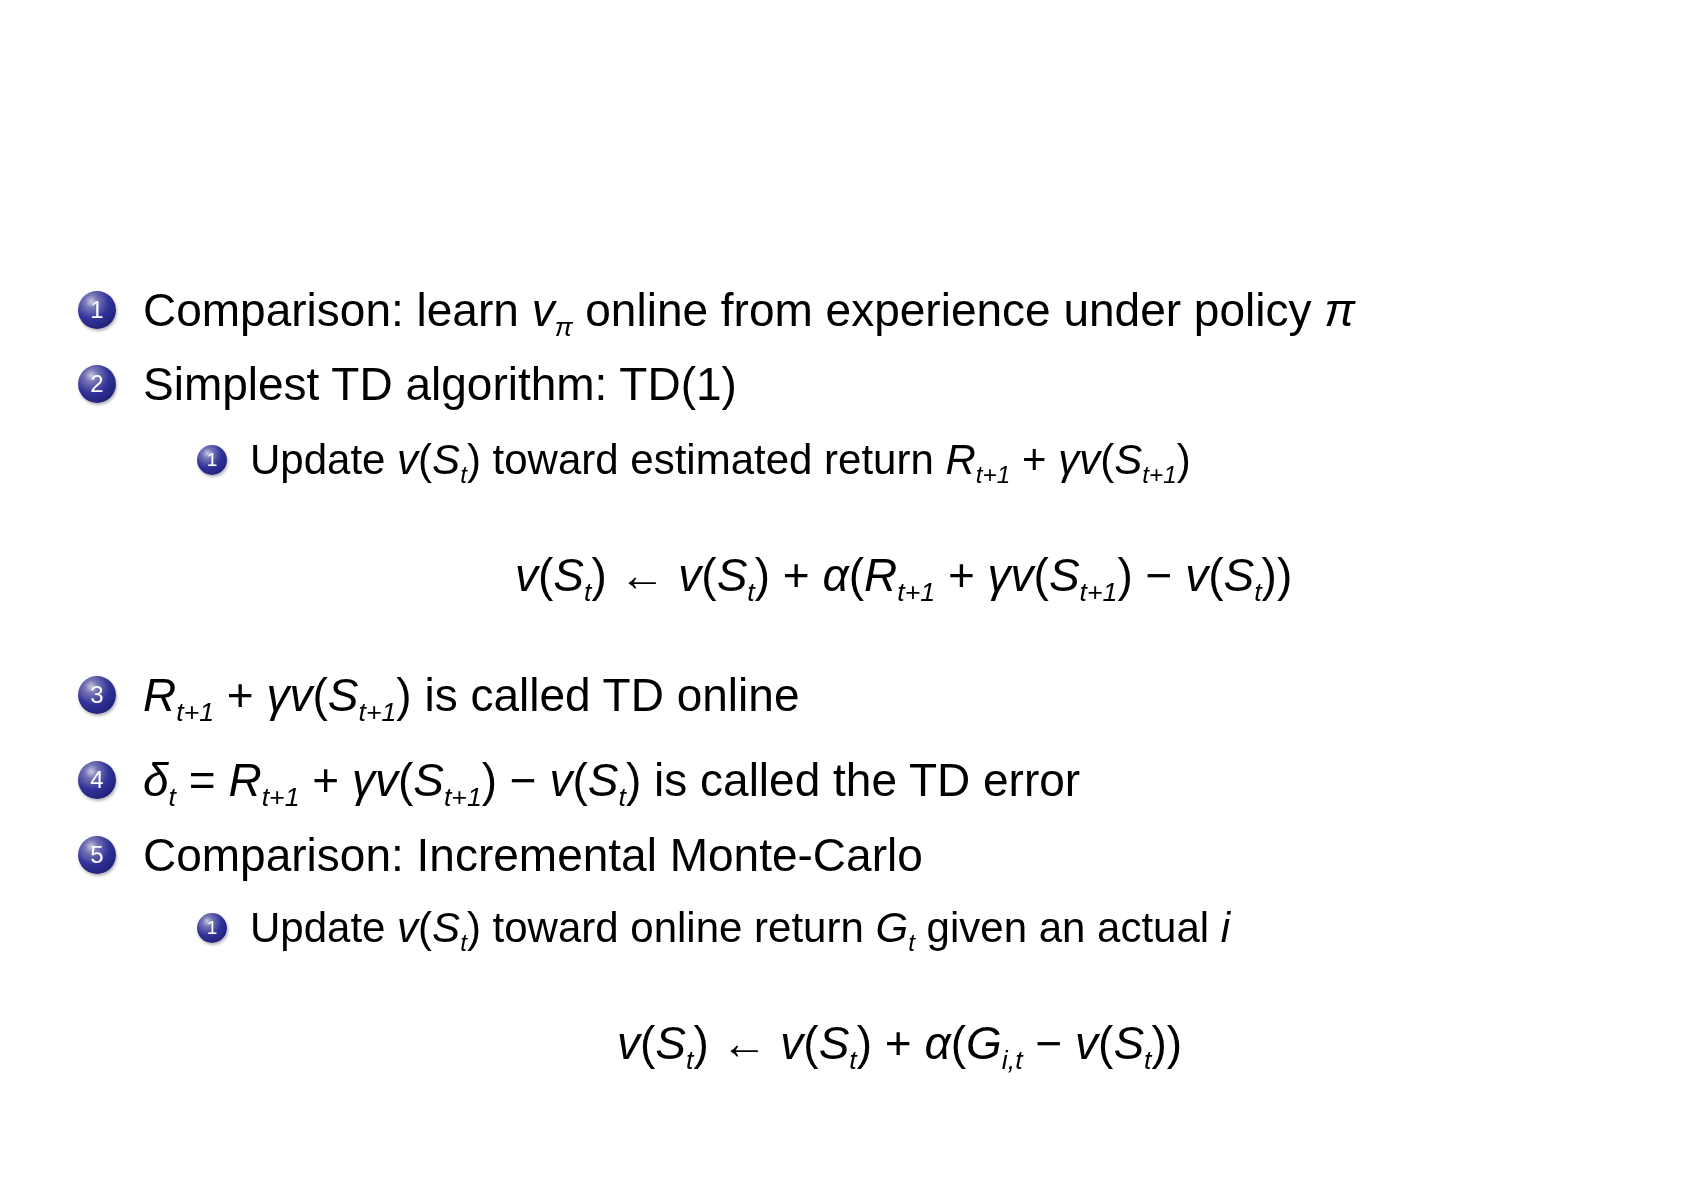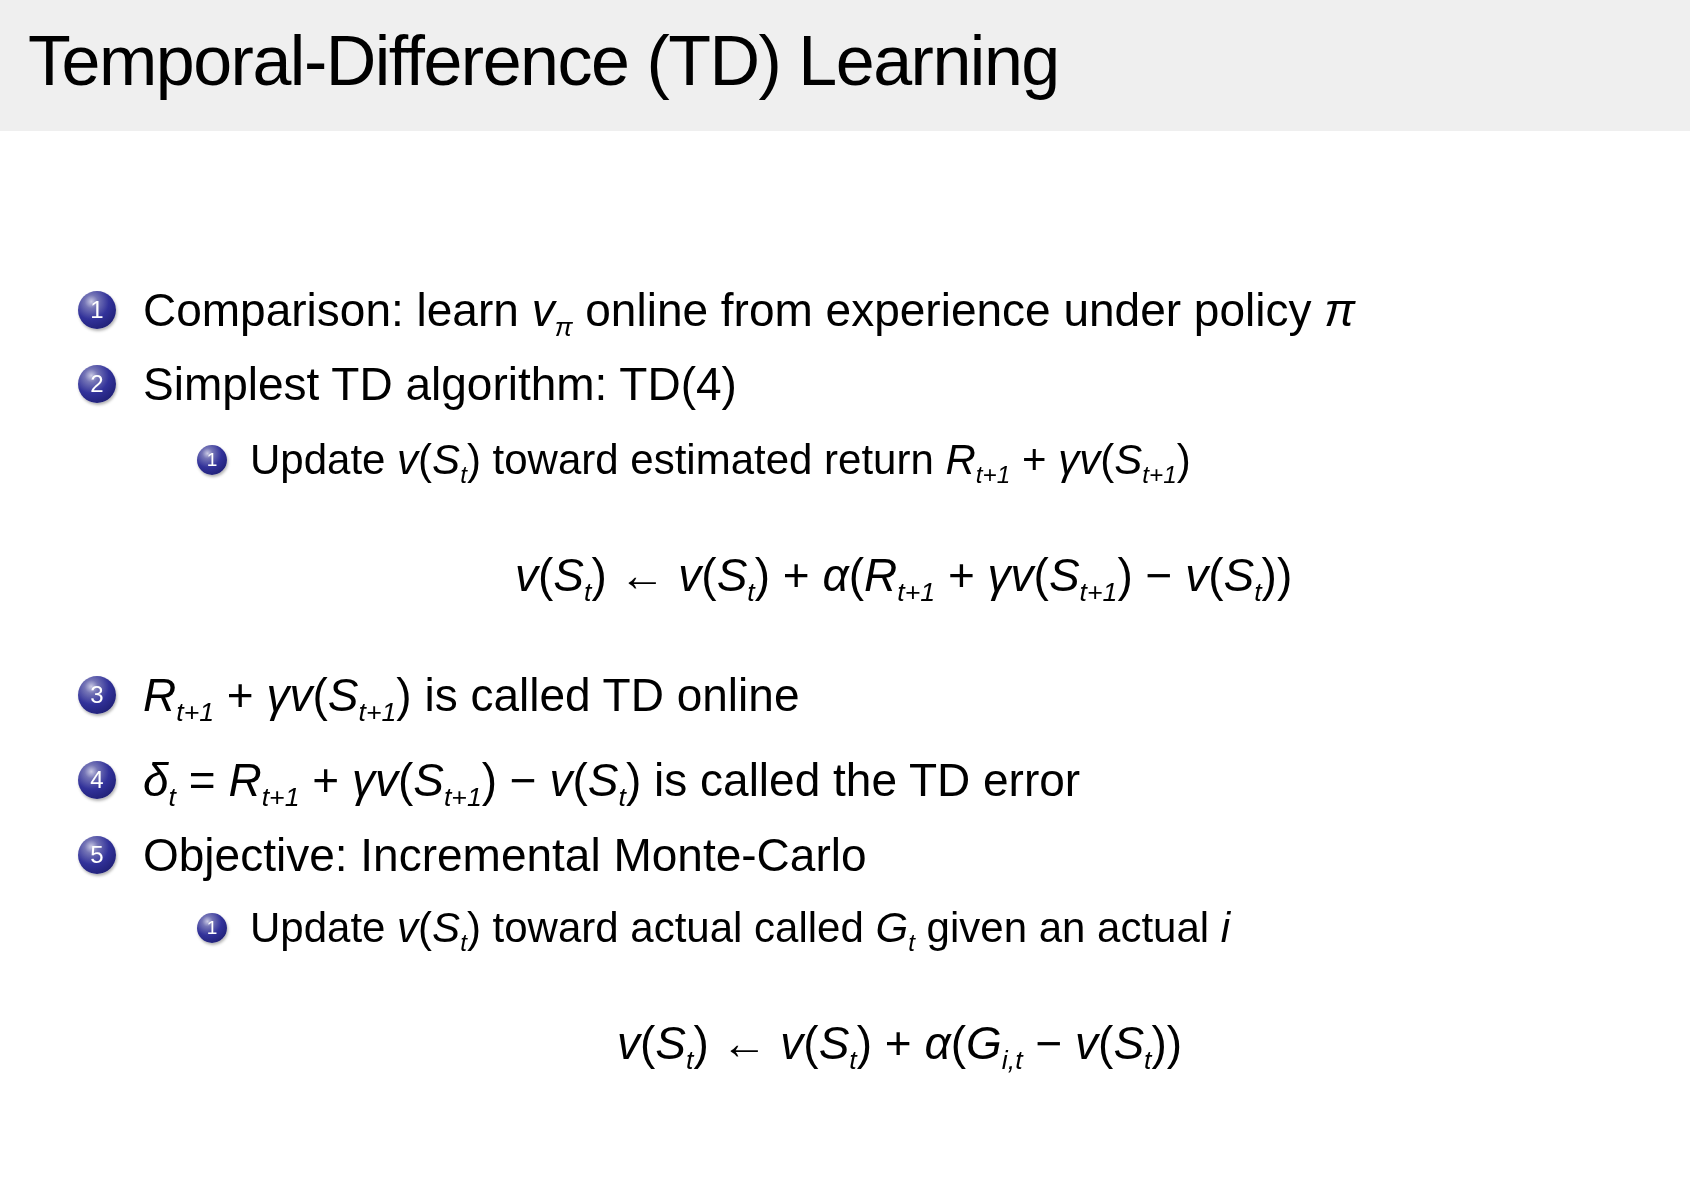--- a/index.html
+++ b/index.html
@@ -46,32 +46,29 @@
     font-size:46px;line-height:1.15;
     white-space:nowrap;
   }
   sub{font-size:58%;line-height:0;}
 </style>
 </head>
 <body>
 
 <div class="slide">
 
-  <div class="frametitle-bar">
-    <div class="frametitle">Temporal-Difference (TD) Learning</div>
-  </div>
 
   <div class="row l1" style="top:284px;">
     <span class="ball">1</span>
     <span class="txt"><span>Comparison: learn </span><span style="font-style: italic;">v</span><sub style="font-style: italic;">π</sub><span> online from experience under policy </span><span style="font-style: italic;">π</span></span>
   </div>
 
   <div class="row l1" style="top:358px;">
     <span class="ball">2</span>
-    <span class="txt"><span>Simplest TD algorithm: TD(4)</span></span>
+    <span class="txt"><span>Simplest TD algorithm: TD(1)</span></span>
   </div>
 
   <div class="row l2" style="top:436px;">
     <span class="ball">1</span>
     <span class="txt"><span>Update </span><span style="font-style: italic;">v</span><span>(</span><span style="font-style: italic;">S</span><sub style="font-style: italic;">t</sub><span>)</span><span> toward estimated return </span><span style="font-style: italic;">R</span><sub style="font-style: italic;">t+1</sub><span> + </span><span style="font-style: italic;">γ</span><span style="font-style: italic;">v</span><span>(</span><span style="font-style: italic;">S</span><sub style="font-style: italic;">t+1</sub><span>)</span></span>
   </div>
 
   <div class="eq" style="left:515px;top:549px;"><span style="font-style: italic;">v</span><span>(</span><span style="font-style: italic;">S</span><sub style="font-style: italic;">t</sub><span>) ← </span><span style="font-style: italic;">v</span><span>(</span><span style="font-style: italic;">S</span><sub style="font-style: italic;">t</sub><span>) + </span><span style="font-style: italic;">α</span><span>(</span><span style="font-style: italic;">R</span><sub style="font-style: italic;">t+1</sub><span> + </span><span style="font-style: italic;">γ</span><span style="font-style: italic;">v</span><span>(</span><span style="font-style: italic;">S</span><sub style="font-style: italic;">t+1</sub><span>) − </span><span style="font-style: italic;">v</span><span>(</span><span style="font-style: italic;">S</span><sub style="font-style: italic;">t</sub><span>))</span></div>
 
   <div class="row l1" style="top:669px;">
@@ -79,23 +76,23 @@
     <span class="txt"><span style="font-style: italic;">R</span><sub style="font-style: italic;">t+1</sub><span> + </span><span style="font-style: italic;">γ</span><span style="font-style: italic;">v</span><span>(</span><span style="font-style: italic;">S</span><sub style="font-style: italic;">t+1</sub><span>)</span><span> is called TD online</span></span>
   </div>
 
   <div class="row l1" style="top:754px;">
     <span class="ball">4</span>
     <span class="txt"><span style="font-style: italic;">δ</span><sub style="font-style: italic;">t</sub><span> = </span><span style="font-style: italic;">R</span><sub style="font-style: italic;">t+1</sub><span> + </span><span style="font-style: italic;">γ</span><span style="font-style: italic;">v</span><span>(</span><span style="font-style: italic;">S</span><sub style="font-style: italic;">t+1</sub><span>) − </span><span style="font-style: italic;">v</span><span>(</span><span style="font-style: italic;">S</span><sub style="font-style: italic;">t</sub><span>)</span><span> is called the TD error</span></span>
   </div>
 
   <div class="row l1" style="top:829px;">
     <span class="ball">5</span>
-    <span class="txt"><span>Objective: Incremental Monte-Carlo</span></span>
+    <span class="txt"><span>Comparison: Incremental Monte-Carlo</span></span>
   </div>
 
   <div class="row l2" style="top:904px;">
     <span class="ball">1</span>
-    <span class="txt"><span>Update </span><span style="font-style: italic;">v</span><span>(</span><span style="font-style: italic;">S</span><sub style="font-style: italic;">t</sub><span>)</span><span> toward actual called </span><span style="font-style: italic;">G</span><sub style="font-style: italic;">t</sub><span> given an actual </span><span style="font-style: italic;">i</span></span>
+    <span class="txt"><span>Update </span><span style="font-style: italic;">v</span><span>(</span><span style="font-style: italic;">S</span><sub style="font-style: italic;">t</sub><span>)</span><span> toward online return </span><span style="font-style: italic;">G</span><sub style="font-style: italic;">t</sub><span> given an actual </span><span style="font-style: italic;">i</span></span>
   </div>
 
   <div class="eq" style="left:617px;top:1017px;"><span style="font-style: italic;">v</span><span>(</span><span style="font-style: italic;">S</span><sub style="font-style: italic;">t</sub><span>) ← </span><span style="font-style: italic;">v</span><span>(</span><span style="font-style: italic;">S</span><sub style="font-style: italic;">t</sub><span>) + </span><span style="font-style: italic;">α</span><span>(</span><span style="font-style: italic;">G</span><sub style="font-style: italic;">i,t</sub><span> − </span><span style="font-style: italic;">v</span><span>(</span><span style="font-style: italic;">S</span><sub style="font-style: italic;">t</sub><span>))</span></div>
 
 </div>
 
 </body></html>

